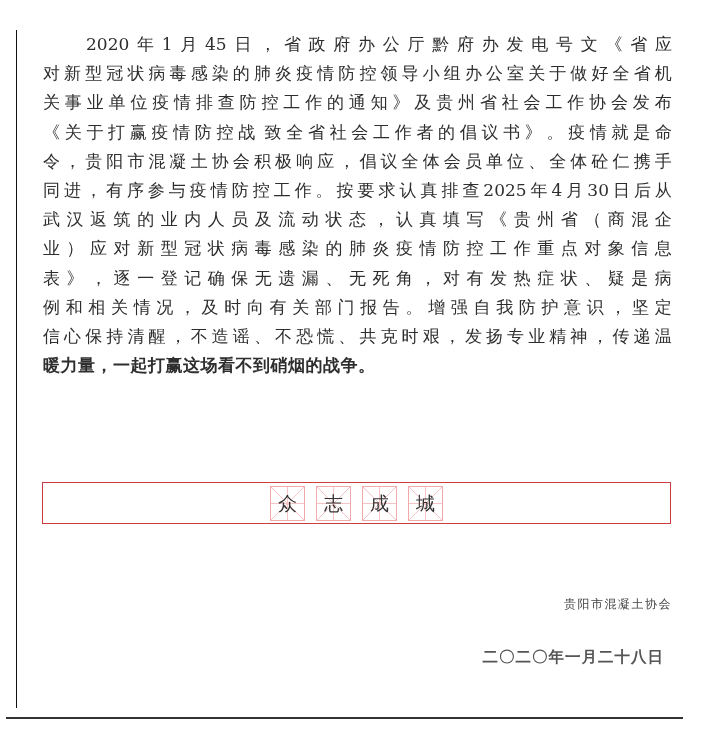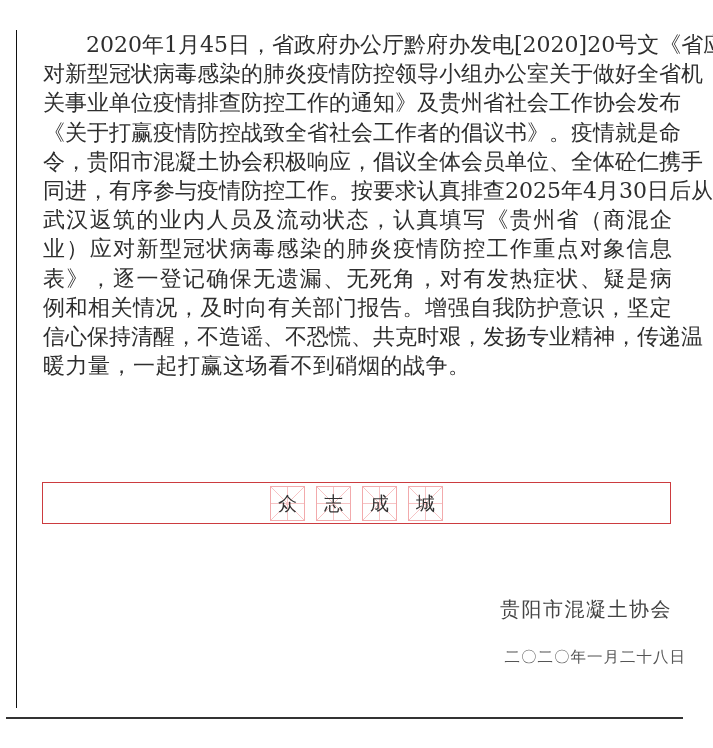--- a/index.html
+++ b/index.html
@@ -33,33 +33,34 @@
     }
     .body-text {
       position: absolute;
       left: 43px;
       top: 30px;
       width: 629px;
     }
     .line {
       height: 29.2px;
       line-height: 29.2px;
-      font-size: 22px;
+      font-size: 17px;
       white-space: nowrap;
       text-align: justify;
       text-align-last: justify;
       letter-spacing: 0;
       color: #2e2e2e;
     }
     .line.first {
       padding-left: 43px;
     }
     .line.last {
       text-align-last: left;
       letter-spacing: 0.5px;
+      font-weight: bold;
     }
     .banner {
       position: absolute;
       left: 42px;
       top: 482px;
       width: 629px;
       height: 42px;
       border: 1.5px solid #cc3b3f;
       box-sizing: border-box;
     }
@@ -92,32 +93,33 @@
       font-family: "DejaVu Sans", "Liberation Sans", sans-serif;
       font-size: 19px;
       color: #333;
       line-height: 1;
     }
     .signature {
       position: absolute;
       right: 41px;
       top: 596px;
       font-family: "DejaVu Sans", "Liberation Sans", sans-serif;
-      font-size: 20px;
+      font-size: 12px;
       letter-spacing: 1.5px;
       color: #444;
     }
     .date {
       position: absolute;
-      right: 27px;
+      right: 49px;
       top: 647px;
       font-family: "DejaVu Sans", "Liberation Sans", sans-serif;
       font-size: 15.5px;
       letter-spacing: 1px;
       color: #555;
+      font-weight: bold;
     }
   </style>
 </head>
 <body>
 
 <div class="left-rule"></div>
 
 <div class="body-text">
   <div class="line first" style="display: flex; justify-content: space-between;">
       <span>2020</span>
@@ -131,21 +133,20 @@
       <span>政</span>
       <span>府</span>
       <span>办</span>
       <span>公</span>
       <span>厅</span>
       <span>黔</span>
       <span>府</span>
       <span>办</span>
       <span>发</span>
       <span>电</span>
-      <span>[2020]20</span>
       <span>号</span>
       <span>文</span>
       <span>《</span>
       <span>省</span>
       <span>应</span>
     </div>
   <div class="line" style="display: flex; justify-content: space-between;">
       <span>对</span>
       <span>新</span>
       <span>型</span>

